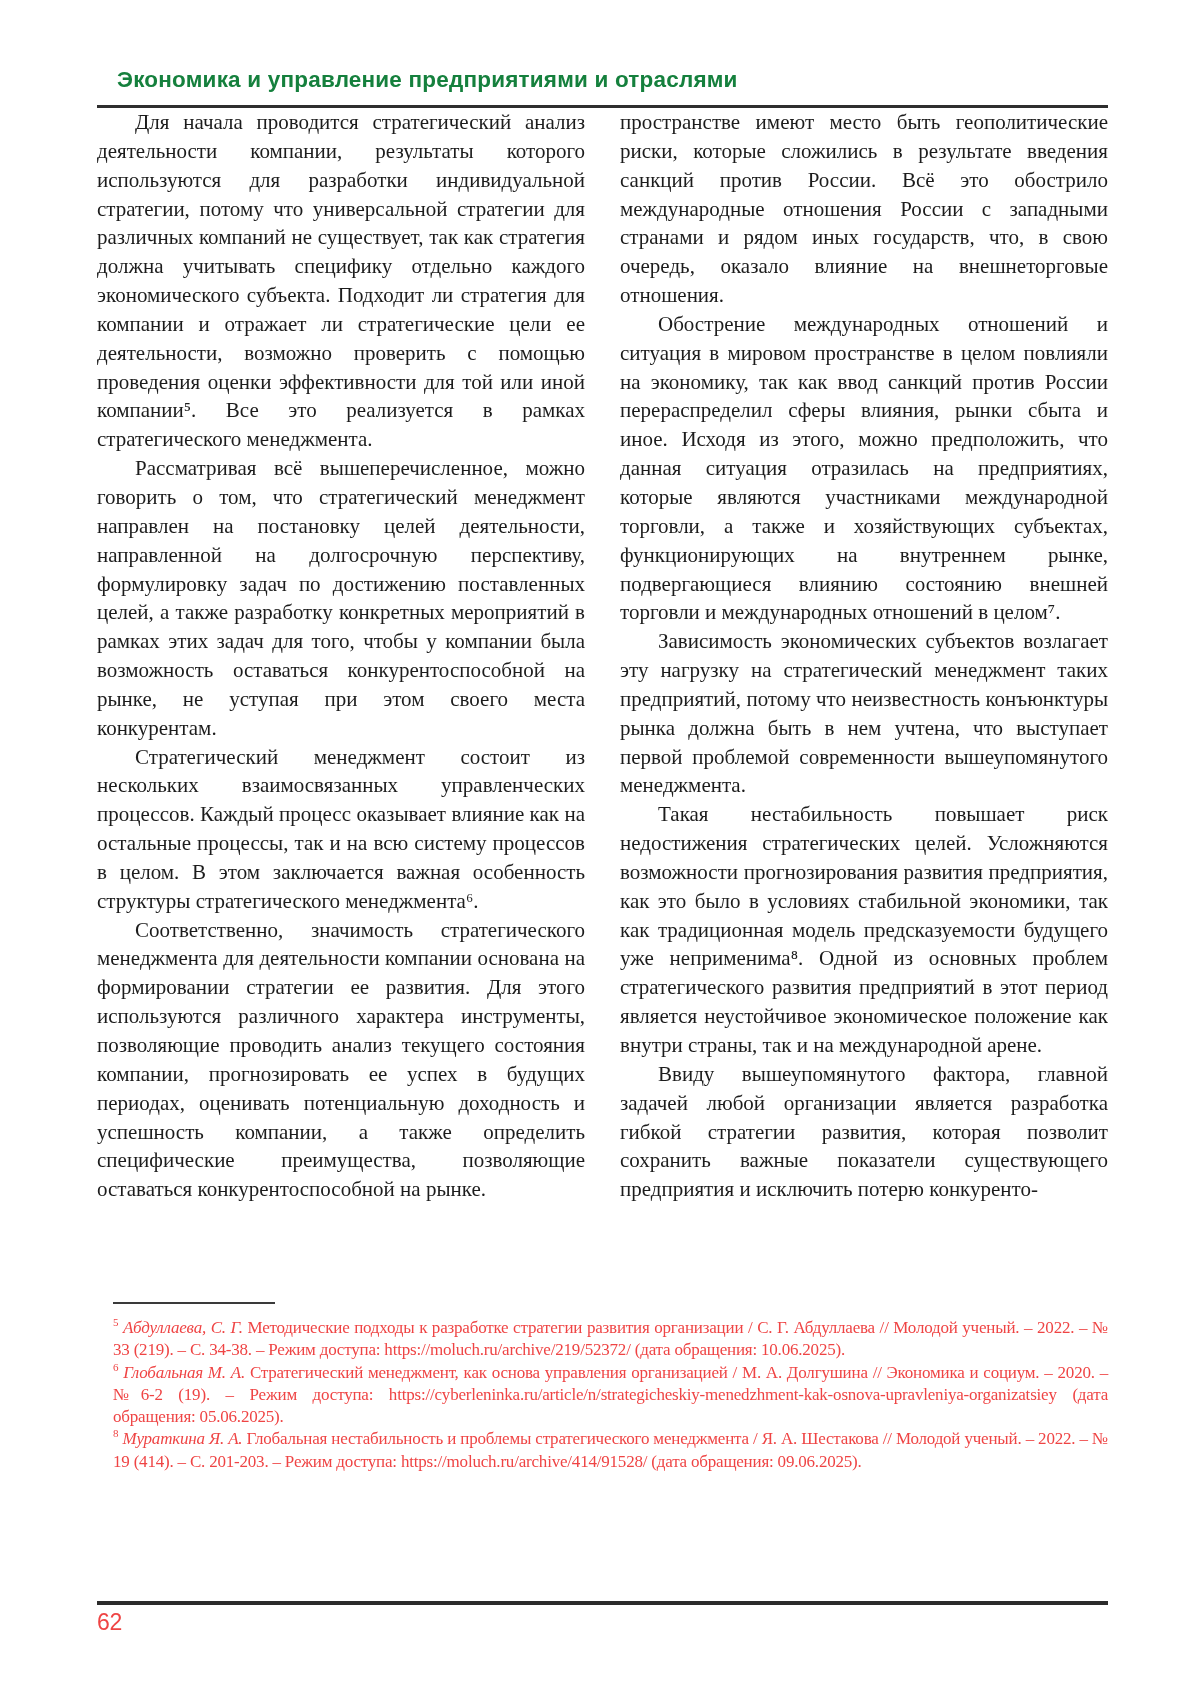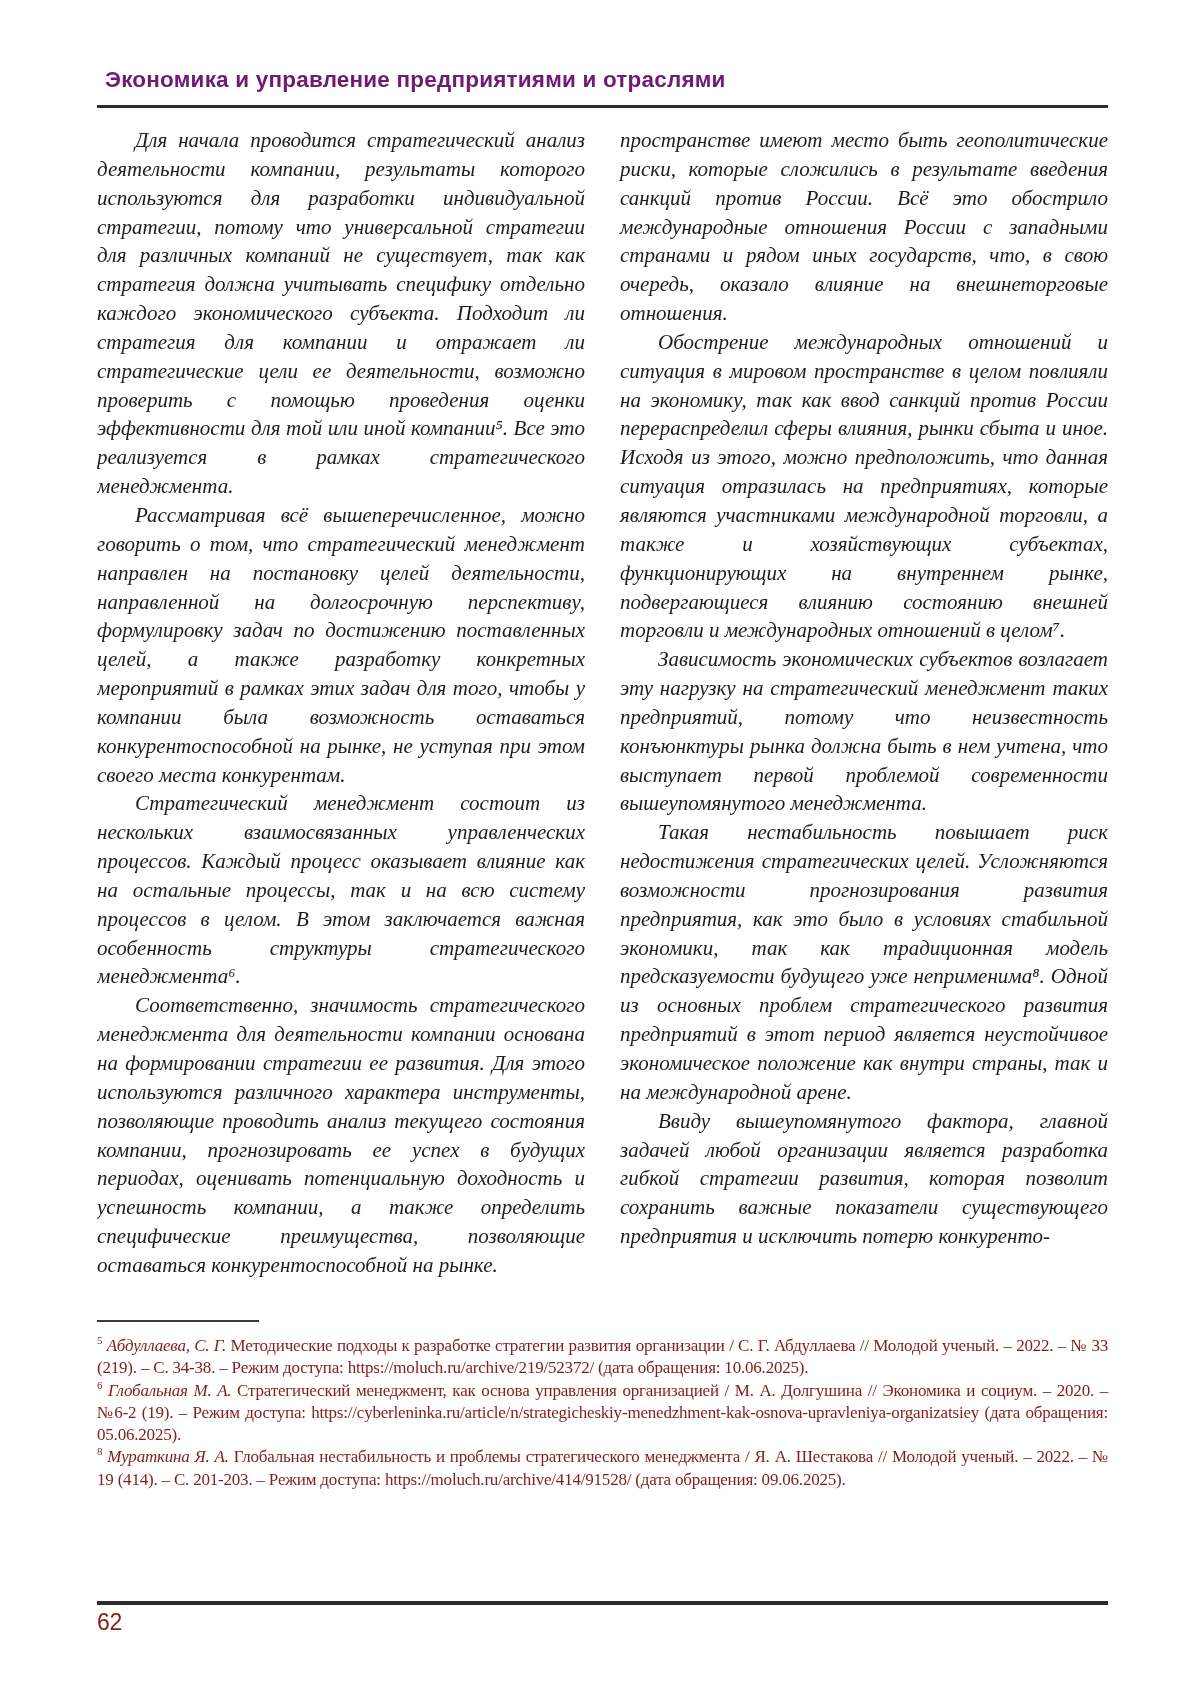--- a/index.html
+++ b/index.html
@@ -11,46 +11,46 @@
     padding:66px 92px 62px 97px;
     display:flex; flex-direction:column;
     font-family:"Liberation Serif", serif;
     color:#1c1c1c;
     overflow:hidden;
   }
   
   .hdr-title {
     font-family:"Liberation Sans", sans-serif;
     font-weight:bold; font-size:22.5px; line-height:28px;
-    margin:0 0 0 8px; color:#701a75; letter-spacing:0.2px;
+    margin:0 0 0 20px; color:#15803d; letter-spacing:0.2px;
   }
   .hdr-rule { height:3px; background:#2e2e2e; margin-top:11px; }
 
   
-  .body { display:flex; gap:35px; margin-top:18px; height:1154px; overflow:hidden;font-style:italic; }
+  .body { display:flex; gap:35px; height:1154px; overflow:hidden; }
   .col { flex:1; font-size:21px; line-height:28.85px; text-align:justify; hyphens:none; }
   .para { margin:0; }
   .indent { text-indent:38px; }
   .para b { font-weight:bold; }
 
   
-  .footnotes { margin-top:40px; font-size:17px; line-height:22.3px; color:#7f1d1d; }
+  .footnotes { margin-top:40px; font-size:17px; line-height:22.3px; color:#ef4444;margin-left:16px; }
   .fn-rule { width:162px; height:2px; background:#3a3a3a; margin-bottom:13px; }
   .fn { margin:0; text-align:justify; letter-spacing:-0.2px; }
   .fn sup { font-size:11px; line-height:0; }
   .fn i { font-style:italic; }
 
   
   .pg-footer { margin-top:auto; }
   .ftr-rule { height:4px; background:#2b2b2b; }
   .ftr-row {
     display:flex; justify-content:space-between; align-items:baseline;
     margin-top:4px;
     font-family:"Liberation Sans", sans-serif;
-    font-size:23px; color:#7f1d1d; letter-spacing:-0.3px;
+    font-size:23px; color:#ef4444; letter-spacing:-0.3px;
   }
 </style>
 </head>
 <body>
 
 <div class="page">
 
   <header>
     <h1 class="hdr-title">Экономика и управление предприятиями и отраслями</h1>
     <div class="hdr-rule"></div>

